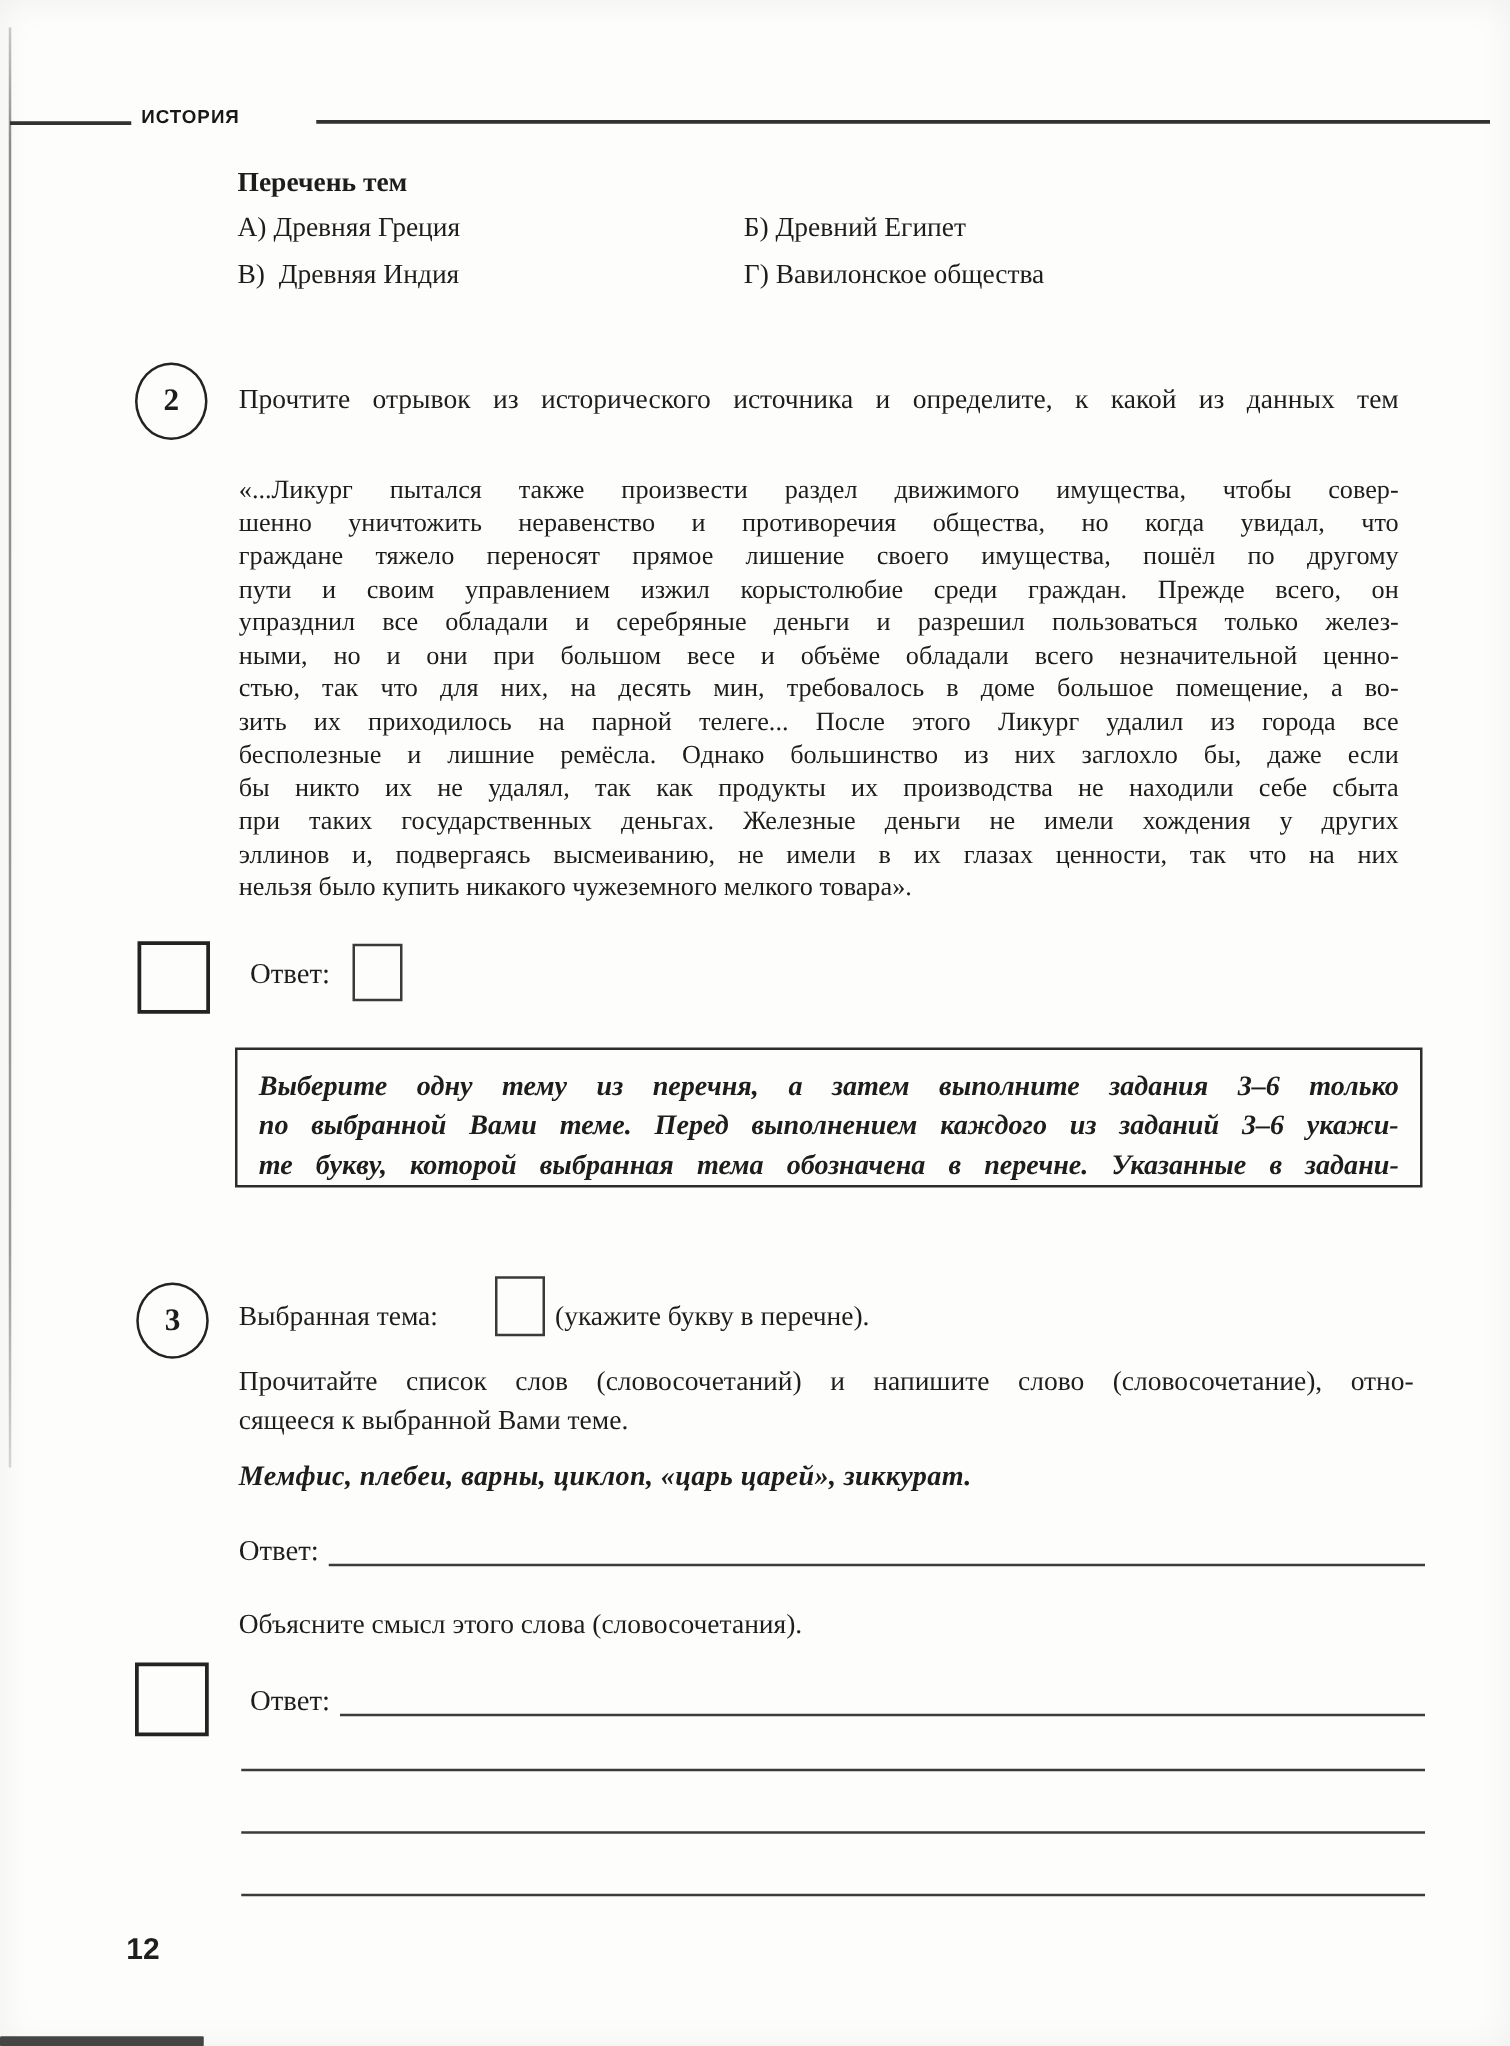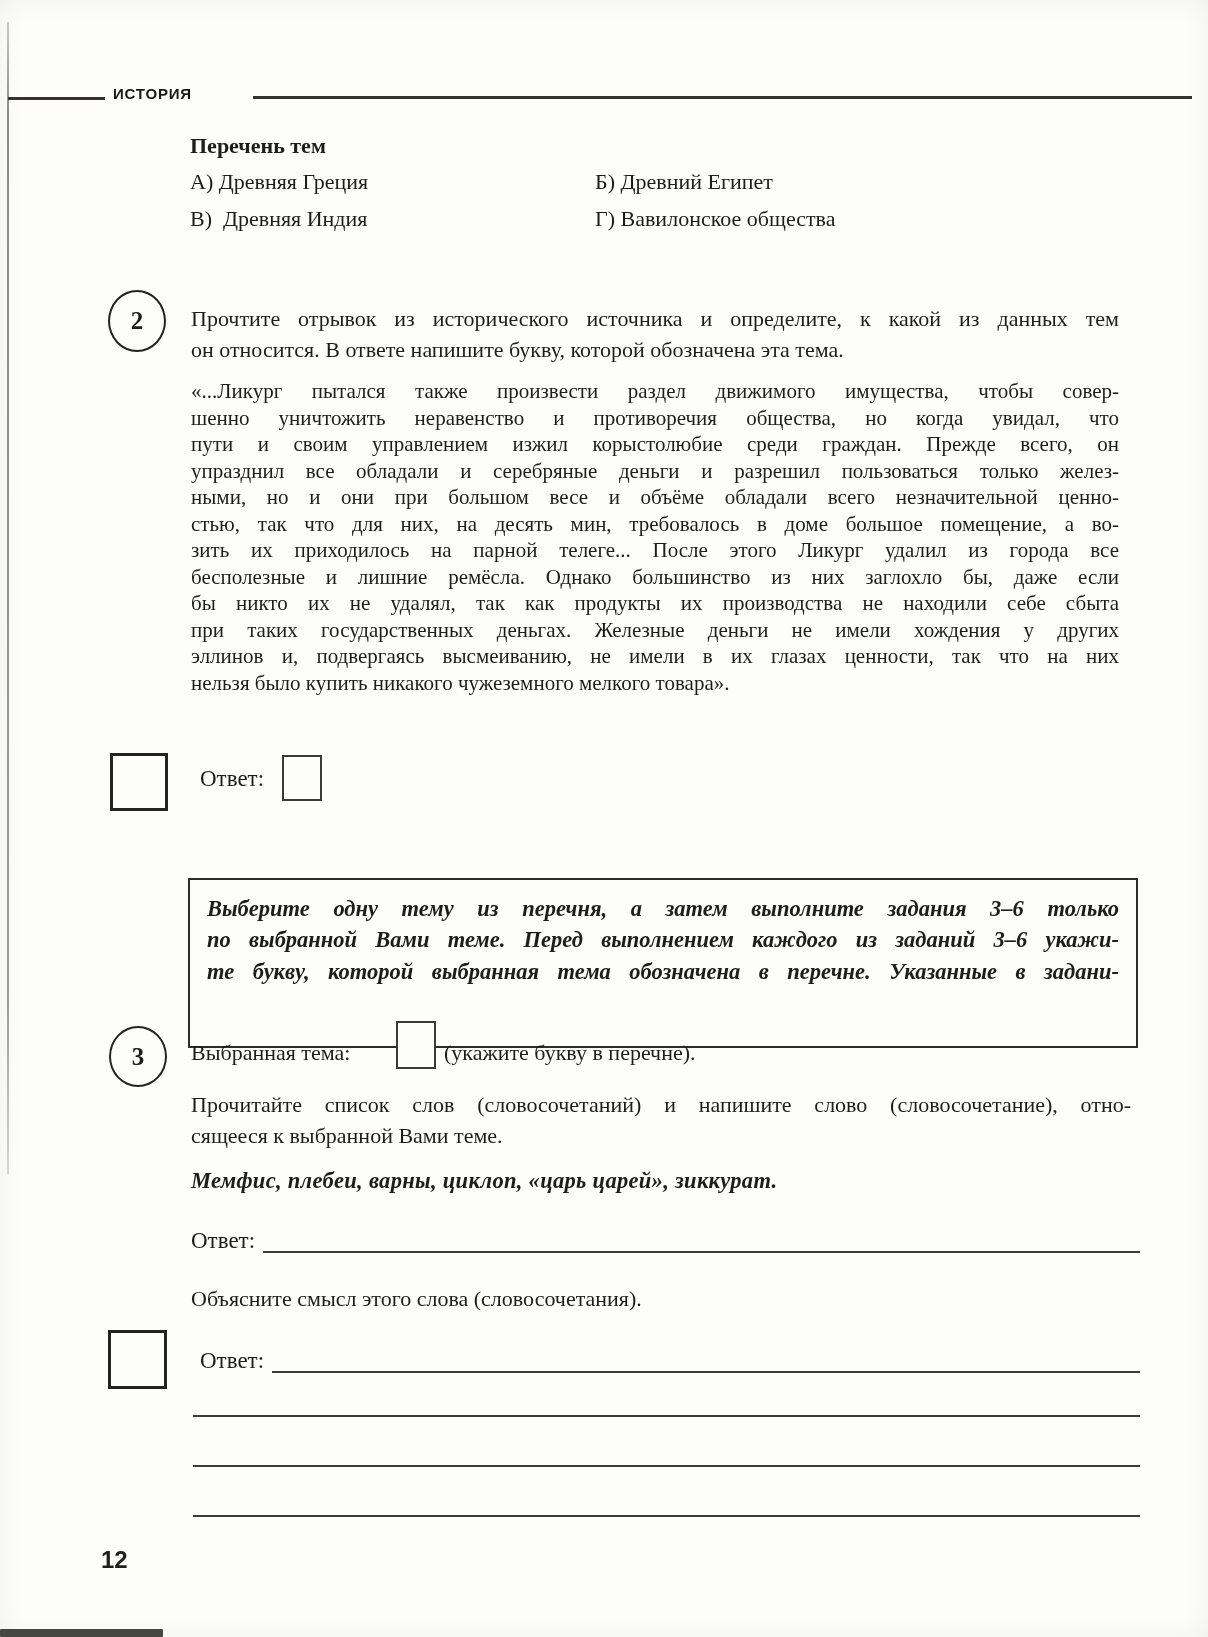--- a/index.html
+++ b/index.html
@@ -69,43 +69,43 @@
   <div class="abs plain" style="left:595px;top:206px;">
     <span>Г)</span>&nbsp;<span>Вавилонское общества</span>
   </div>
 
   <div class="abs qcircle" style="left:108px;top:290px;width:54px;height:58px;">
     <span>2</span>
   </div>
 
   <div class="abs introblock" style="left:191px;top:304px;width:928px;">
     <div class="jline">Прочтите отрывок из исторического источника и определите, к какой из данных тем</div>
-    <div class="lline">он относится. В ответе напишите букву, которой обозначена эта тема.</div>
   </div>
 
   <div class="abs textblock" style="left:191px;top:378px;width:928px;">
     <div class="jline">«...Ликург пытался также произвести раздел движимого имущества, чтобы совер-</div>
     <div class="jline">шенно уничтожить неравенство и противоречия общества, но когда увидал, что</div>
+    <div class="jline">граждане тяжело переносят прямое лишение своего имущества, пошёл по другому</div>
     <div class="jline">пути и своим управлением изжил корыстолюбие среди граждан. Прежде всего, он</div>
     <div class="jline">упразднил все обладали и серебряные деньги и разрешил пользоваться только желез-</div>
     <div class="jline">ными, но и они при большом весе и объёме обладали всего незначительной ценно-</div>
     <div class="jline">стью, так что для них, на десять мин, требовалось в доме большое помещение, а во-</div>
     <div class="jline">зить их приходилось на парной телеге... После этого Ликург удалил из города все</div>
     <div class="jline">бесполезные и лишние ремёсла. Однако большинство из них заглохло бы, даже если</div>
     <div class="jline">бы никто их не удалял, так как продукты их производства не находили себе сбыта</div>
     <div class="jline">при таких государственных деньгах. Железные деньги не имели хождения у других</div>
     <div class="jline">эллинов и, подвергаясь высмеиванию, не имели в их глазах ценности, так что на них</div>
     <div class="lline">нельзя было купить никакого чужеземного мелкого товара».</div>
   </div>
 
   <div class="abs scorebox" style="left:110px;top:753px;width:52px;height:52px;"></div>
   <div class="abs anslabel" style="left:200px;top:766px;">Ответ:</div>
   <div class="abs ansbox" style="left:282px;top:755px;width:36px;height:42px;"></div>
 
-  <div class="abs instrbox" style="left:188px;top:838px;width:950px;height:170px;margin-top:40px;">
+  <div class="abs instrbox" style="left:188px;top:838px;width:950px;height:112px;">
     <div class="jline">Выберите одну тему из перечня, а затем выполните задания 3–6 только</div>
     <div class="jline">по выбранной Вами теме. Перед выполнением каждого из заданий 3–6 укажи-</div>
     <div class="jline">те букву, которой выбранная тема обозначена в перечне. Указанные в задани-</div>
   </div>
 
   <div class="abs qcircle" style="left:109px;top:1026px;width:54px;height:57px;">
     <span>3</span>
   </div>
 
   <div class="abs plain" style="left:191px;top:1040px;">Выбранная тема:</div>

